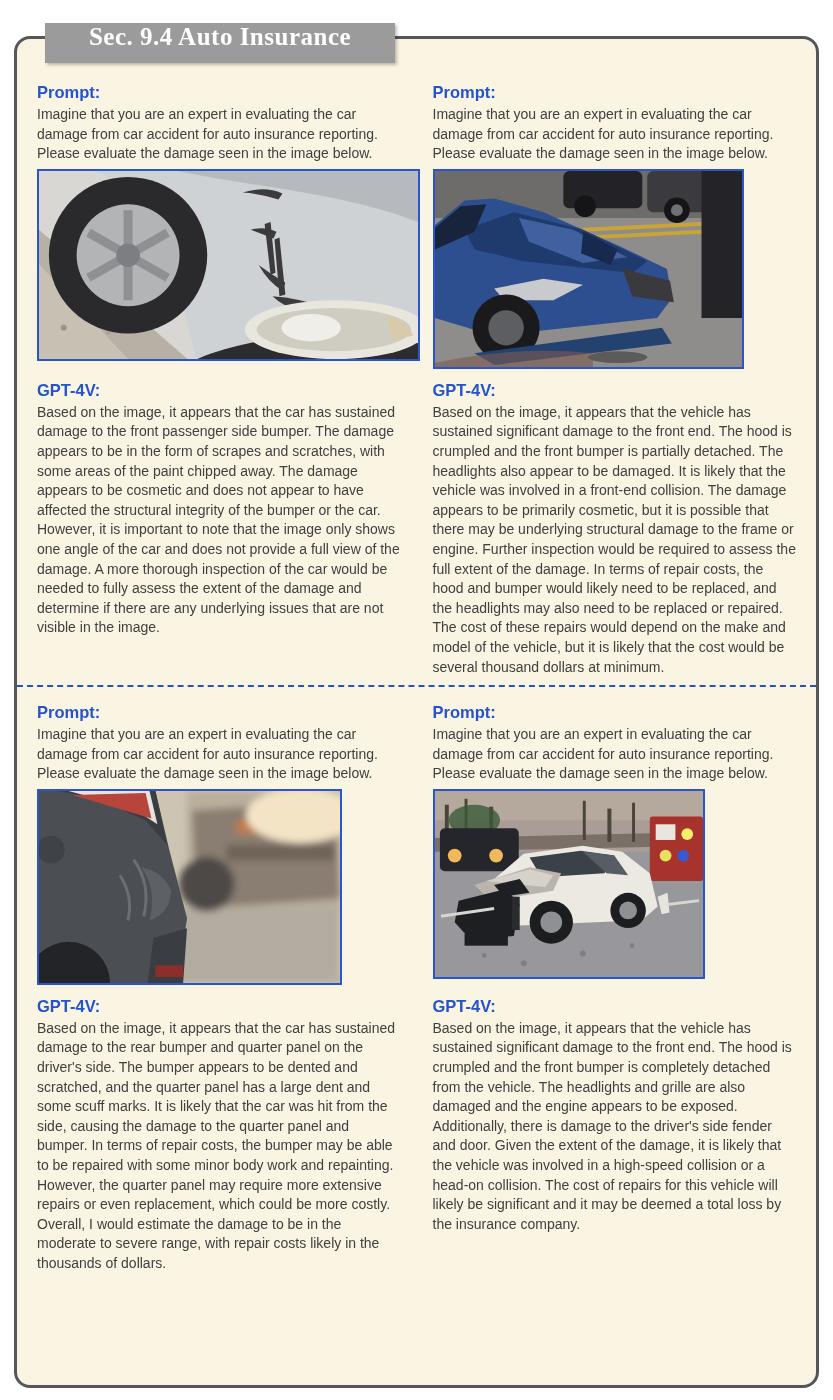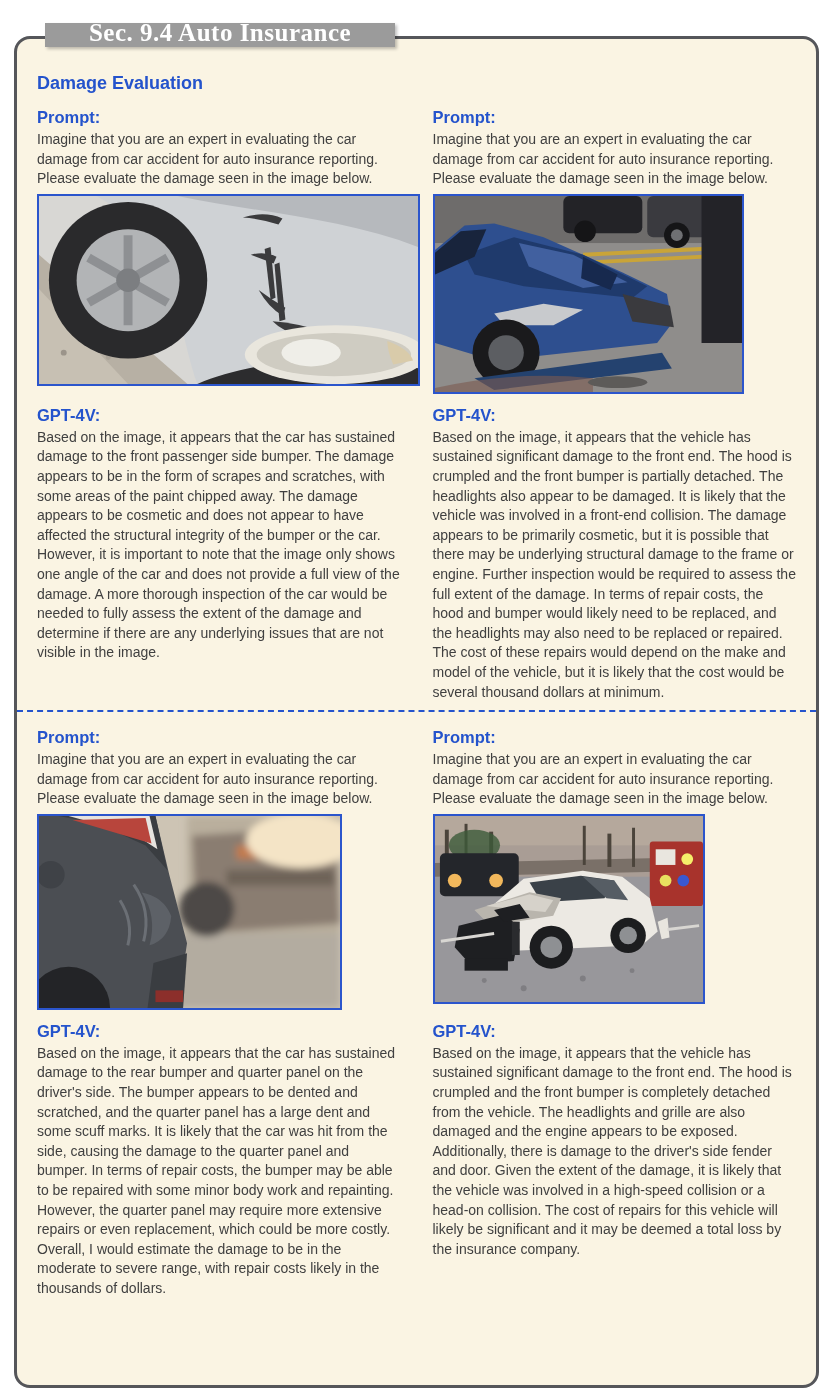--- a/index.html
+++ b/index.html
@@ -10,23 +10,23 @@
     font-family:"Liberation Sans", sans-serif;
     color:#3a3a3a;
   }
   .frame {
     position:absolute; left:14px; top:36px; width:805px; height:1352px;
     background:#faf4e3;
     border:3px solid #55565a;
     border-radius:16px;
   }
   .title-bar {
-    position:absolute; left:45px; top:23px; width:350px; height:24px;
+    position:absolute; left:45px; top:23px; width:350px; height:40px;
     background:#9b9b9b; z-index:5;
-    display:flex; align-items:flex-end; justify-content:center;
+    display:flex; align-items:flex-start; justify-content:center;
     box-shadow:2px 2px 3px rgba(0,0,0,0.25);
   }
   .title-bar span {
     font-family:"Liberation Serif", serif; font-weight:bold;
     font-size:25px; color:#ffffff; letter-spacing:0.5px;
   }
   .inner { position:absolute; inset:0; padding:34px 18px 10px 18px; overflow:hidden; }
   .subsection {
     color:#2453cc; font-size:18px; font-weight:bold; margin:0 0 4px 2px;
   }
@@ -55,21 +55,20 @@
 </head>
 <body>
 
 <div class="title-bar">
   <span>Sec. 9.4 Auto Insurance</span>
 </div>
 
 <div class="frame">
   <div class="inner">
 
-    <div class="subsection">Damage Evaluation</div>
 
     <div class="half">
 
       <div class="panel">
         <div class="p-head">Prompt:</div>
         <div class="p-text">Imagine that you are an expert in evaluating the car damage from car accident for auto insurance reporting. Please evaluate the damage seen in the image below.</div>
         <div class="photo ph-tl">
           <svg viewBox="0 0 383 192" width="379" height="188" preserveAspectRatio="none">
             <rect width="383" height="192" fill="#d8d7d4"></rect>
             <polygon points="0,60 150,192 0,192" fill="#b7b0a4"></polygon>

